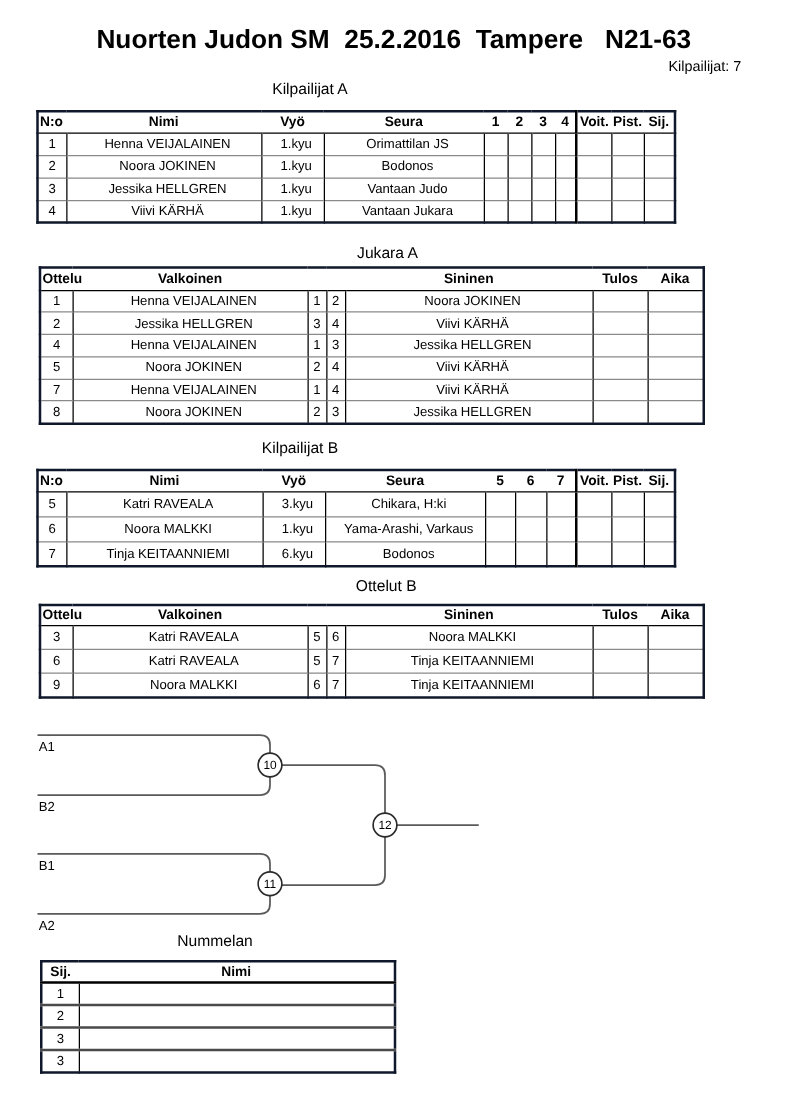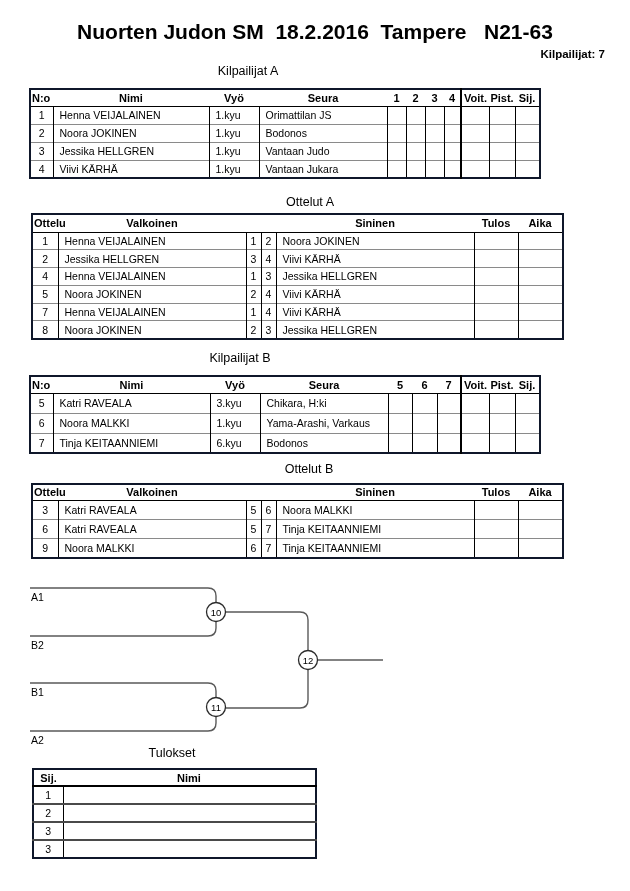--- a/index.html
+++ b/index.html
@@ -5,36 +5,36 @@
   html,body{margin:0;padding:0}
   body{
     width:630px;height:891px;background:#ffffff;position:relative;
     font-family:"Liberation Sans",sans-serif;color:#000;overflow:hidden;
   }
   .abs{position:absolute}
   .page-title{
     top:20px;left:0;width:630px;text-align:center;
     font-size:21px;font-weight:bold;white-space:pre;
   }
-  .count-label{top:48px;left:12px;width:593px;text-align:right;font-size:11.5px;font-weight:bold}
+  .count-label{top:48px;left:0;width:593px;text-align:right;font-size:11.5px;font-weight:normal}
   .sec{font-size:12.5px;font-weight:normal;transform:translateX(-50%);white-space:nowrap}
 
   table{border-collapse:collapse;table-layout:fixed;background:#fff;position:absolute}
   table.frame{border:2px solid #0f172a}
   th{
     font-size:11px;font-weight:bold;padding:0;text-align:center;
     border-bottom:1px solid #000;white-space:nowrap;overflow:hidden;
   }
   th.ovf{overflow:visible;text-align:left;padding-left:1px}
   td{
     font-size:10.5px;padding:0;text-align:center;vertical-align:middle;
     border-left:1px solid #000;border-top:1px solid #8a8a8a;
     white-space:nowrap;overflow:hidden;
   }
-  td.l{text-align:left;padding-left:6px}
+  td.l{text-align:center;padding-left:6px}
   .wl{border-left:2px solid #000 !important}
 
   #tblA{left:29px;top:88px;width:510px}
   #tblA thead tr{height:17px} #tblA tbody tr{height:18px}
   #tblOA{left:31px;top:213px;width:531px}
   #tblOA thead tr{height:18px} #tblOA tbody tr{height:17.8px}
   #tblB{left:29px;top:375px;width:510px}
   #tblB thead tr{height:17px} #tblB tbody tr{height:20px}
   #tblOB{left:31px;top:483px;width:531px}
   #tblOB thead tr{height:16px} #tblOB tbody tr{height:19.3px}
@@ -46,21 +46,21 @@
   #bracket{left:0;top:575px}
   #bracket path{fill:none;stroke:#5a5a5a;stroke-width:1.4}
   #bracket circle{fill:#fff;stroke:#2a2a2a;stroke-width:1.3}
   #bracket text{font-family:"Liberation Sans",sans-serif}
   .slot-lbl{font-size:10.5px;fill:#000}
   .circ-num{font-size:9.5px;fill:#000;text-anchor:middle}
 </style>
 </head>
 <body>
 
-<div class="abs page-title">Nuorten Judon SM  18.2.2016  Tampere   N21-63</div>
+<div class="abs page-title">Nuorten Judon SM  25.2.2016  Tampere   N21-63</div>
 <div class="abs count-label">Kilpailijat: 7</div>
 
 <div class="abs sec" style="left:248px;top:64px">Kilpailijat A</div>
 <table id="tblA" class="frame">
   <colgroup>
       <col style="width:23px">
       <col style="width:156px">
       <col style="width:50px">
       <col style="width:128px">
       <col style="width:19px">
@@ -135,21 +135,21 @@
         <td></td>
         <td></td>
         <td></td>
       <td class="wl"></td>
         <td></td>
         <td></td>
     </tr>
   </tbody>
 </table>
 
-<div class="abs sec" style="left:310px;top:195px">Ottelut A</div>
+<div class="abs sec" style="left:310px;top:195px">Jukara A</div>
 <table id="tblOA" class="frame">
   <colgroup>
       <col style="width:26px">
       <col style="width:188px">
       <col style="width:15px">
       <col style="width:15px">
       <col style="width:198px">
       <col style="width:44px">
       <col style="width:45px">
     </colgroup>
@@ -353,21 +353,21 @@
   <text class="slot-lbl" x="31" y="121">B1</text>
   <text class="slot-lbl" x="31" y="169">A2</text>
   <circle cx="216" cy="37" r="9.5"></circle>
   <circle cx="216" cy="132" r="9.5"></circle>
   <circle cx="308" cy="85" r="9.5"></circle>
   <text class="circ-num" x="216" y="40.5">10</text>
   <text class="circ-num" x="216" y="135.5">11</text>
   <text class="circ-num" x="308" y="88.5">12</text>
 </svg>
 
-<div class="abs sec" style="left:172px;top:746px">Tulokset</div>
+<div class="abs sec" style="left:172px;top:746px">Nummelan</div>
 <table id="tblT" class="frame">
   <colgroup>
       <col style="width:30px">
       <col style="width:253px">
     </colgroup>
   <thead>
     <tr>
       <th>Sij.</th>
       <th>Nimi</th>
     </tr>

